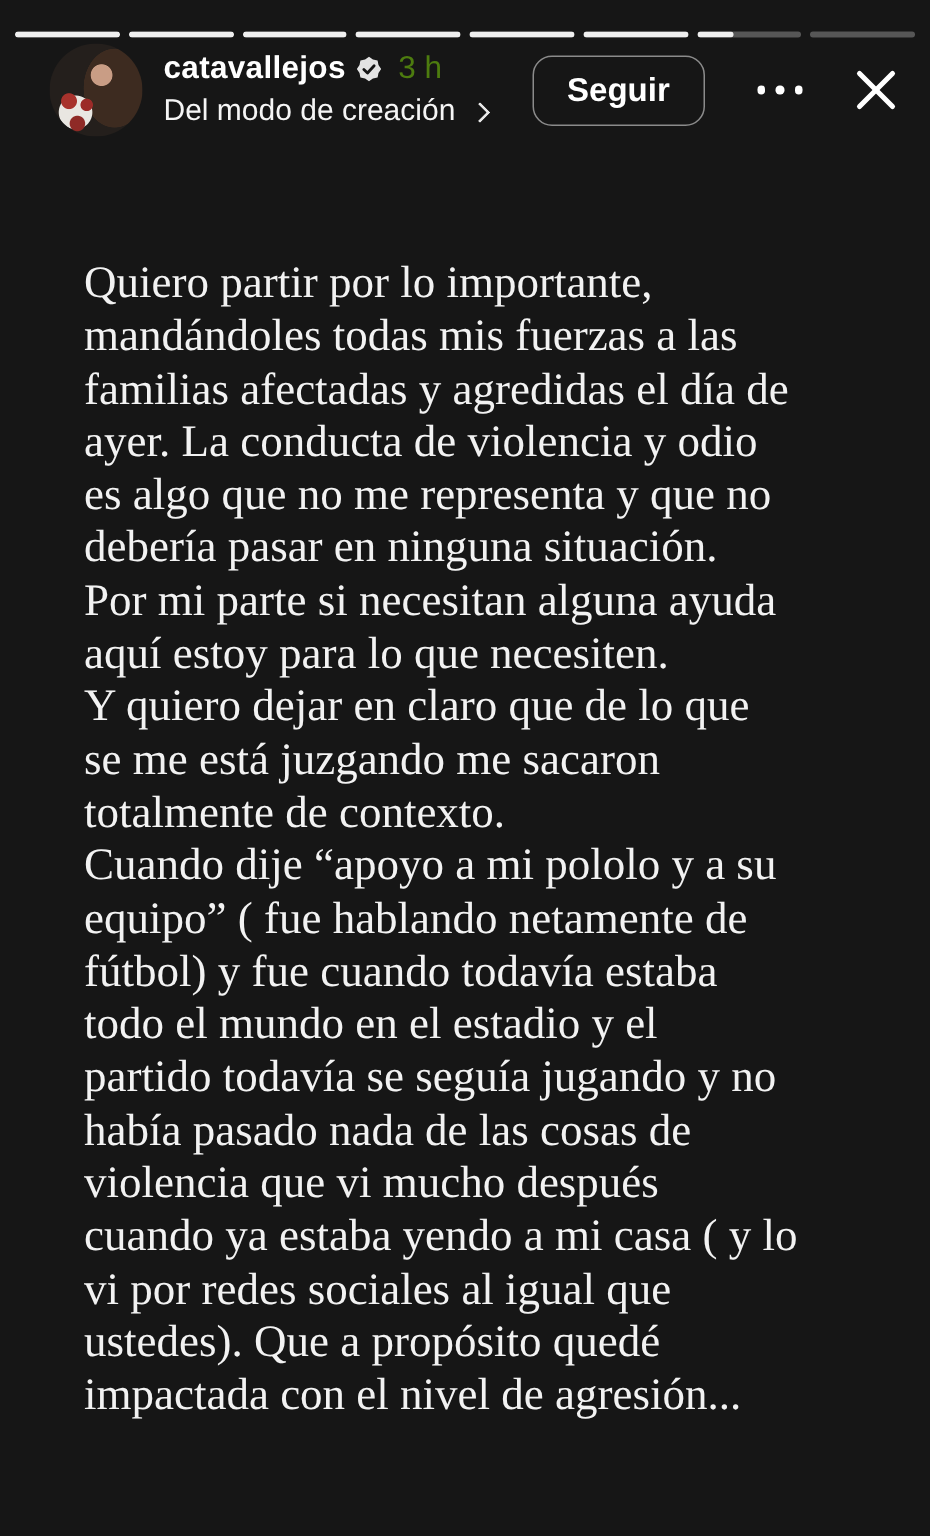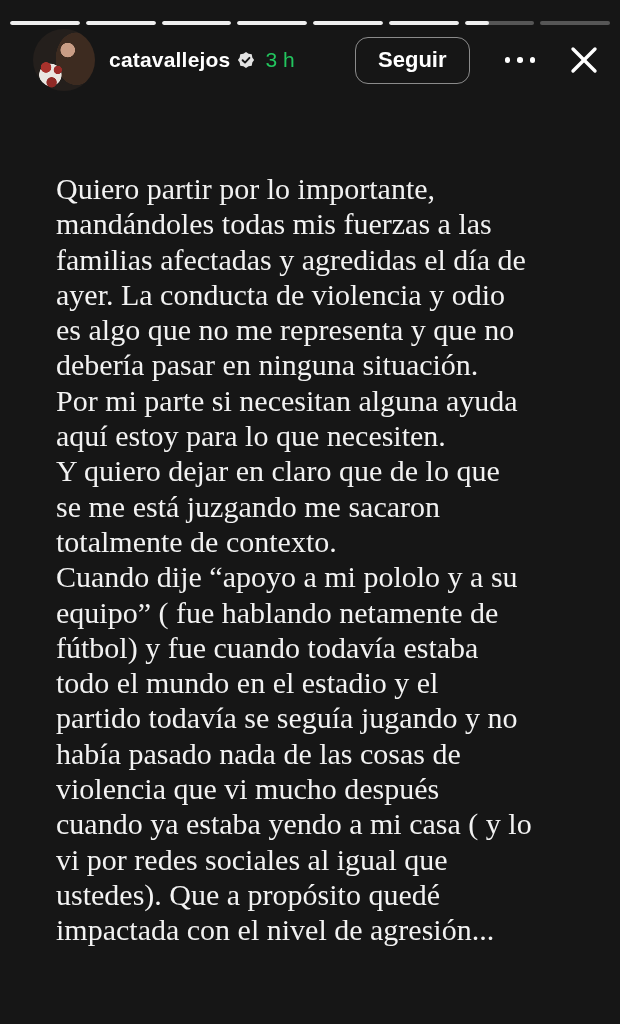--- a/index.html
+++ b/index.html
@@ -34,21 +34,21 @@
       radial-gradient(circle at 40% 66%, #9c2b28 0 7%, rgba(0,0,0,0) 8%),
       radial-gradient(circle at 28% 74%, #e9e6e1 0 17%, rgba(0,0,0,0) 18%),
       radial-gradient(circle at 56% 34%, #c99d85 0 13%, rgba(0,0,0,0) 14%),
       radial-gradient(55% 70% at 70% 48%, #3d2b20 0 60%, rgba(0,0,0,0) 61%),
       #241f1c;
   }
   .id-block { margin-left:14px; display:flex; flex-direction:column; gap:5px; min-width:0; }
   .row1 { display:flex; align-items:center; }
   .username { color:#ffffff; font-size:21px; font-weight:700; letter-spacing:.2px; }
   .badge { margin-left:7px; width:18px; height:18px; display:block; }
-  .timestamp { margin-left:10px; color:#22c55e; font-size:21px; font-weight:400; }
+  .timestamp { margin-left:10px; color:#4d7c0f; font-size:21px; font-weight:400; }
   .row2 { display:flex; align-items:center; cursor:pointer; }
   .source-label { color:#f5f5f5; font-size:20px; font-weight:400; }
   .chevron {
     display:inline-block; width:8px; height:8px; margin-left:11px;
     border-top:2.4px solid #e8e8e8; border-right:2.4px solid #e8e8e8;
     transform:rotate(45deg); border-radius:1px;
   }
   .spacer { flex:1; }
   .follow-btn {
     height:47px; padding:0 22px; display:flex; align-items:center; justify-content:center;
@@ -107,20 +107,24 @@
 
     <div class="id-block">
       <div class="row1">
         <span class="username">catavallejos</span>
         <svg class="badge" viewBox="0 0 20 20">
           <polygon fill="#e3e3e3" points="19,10 17.02,12.91 16.36,16.36 12.91,17.02 10,19 7.09,17.02 3.64,16.36 2.98,12.91 1,10 2.98,7.09 3.64,3.64 7.09,2.98 10,1 12.91,2.98 16.36,3.64 17.02,7.09"></polygon>
           <polyline fill="none" stroke="#161616" stroke-width="2.1" stroke-linecap="round" stroke-linejoin="round" points="6.2,10.3 8.9,12.9 13.8,7.6"></polyline>
         </svg>
         <span class="timestamp">3 h</span>
       </div>
+      <div class="row2">
+        <span class="source-label">Del modo de creación</span>
+        <span class="chevron"></span>
+      </div>
     </div>
 
     <div class="spacer"></div>
 
     <button class="follow-btn">Seguir</button>
 
     <div class="more-btn">
       <span class="dot"></span>
       <span class="dot"></span>
       <span class="dot"></span>

